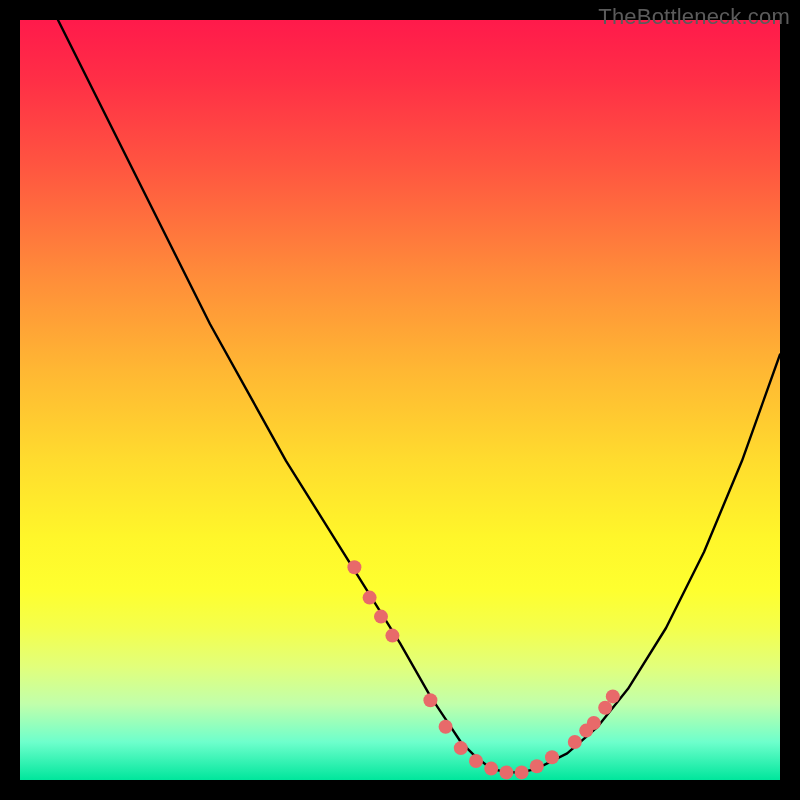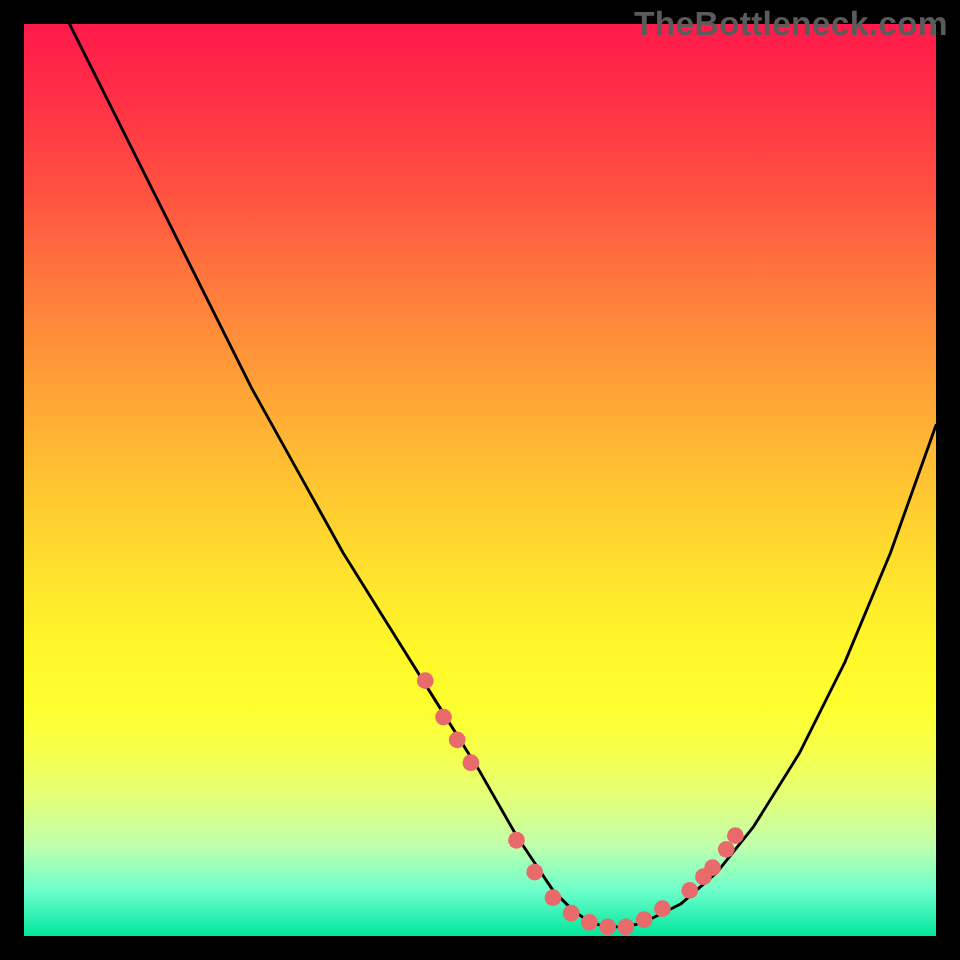--- a/index.html
+++ b/index.html
@@ -15,22 +15,22 @@
     position: relative;
     width: 800px;
     height: 800px;
     background: #000;
   }
   .watermark {
     position: absolute;
     top: 4px;
     right: 10px;
     color: #5b5b5b;
-    font-size: 28px;
-    font-weight: bold;
+    font-size: 22px;
+    font-weight: normal;
     z-index: 20;
     letter-spacing: 0.2px;
   }
   .plot-area {
     position: absolute;
     left: 20px;
     top: 20px;
     width: 760px;
     height: 760px;
     overflow: hidden;

